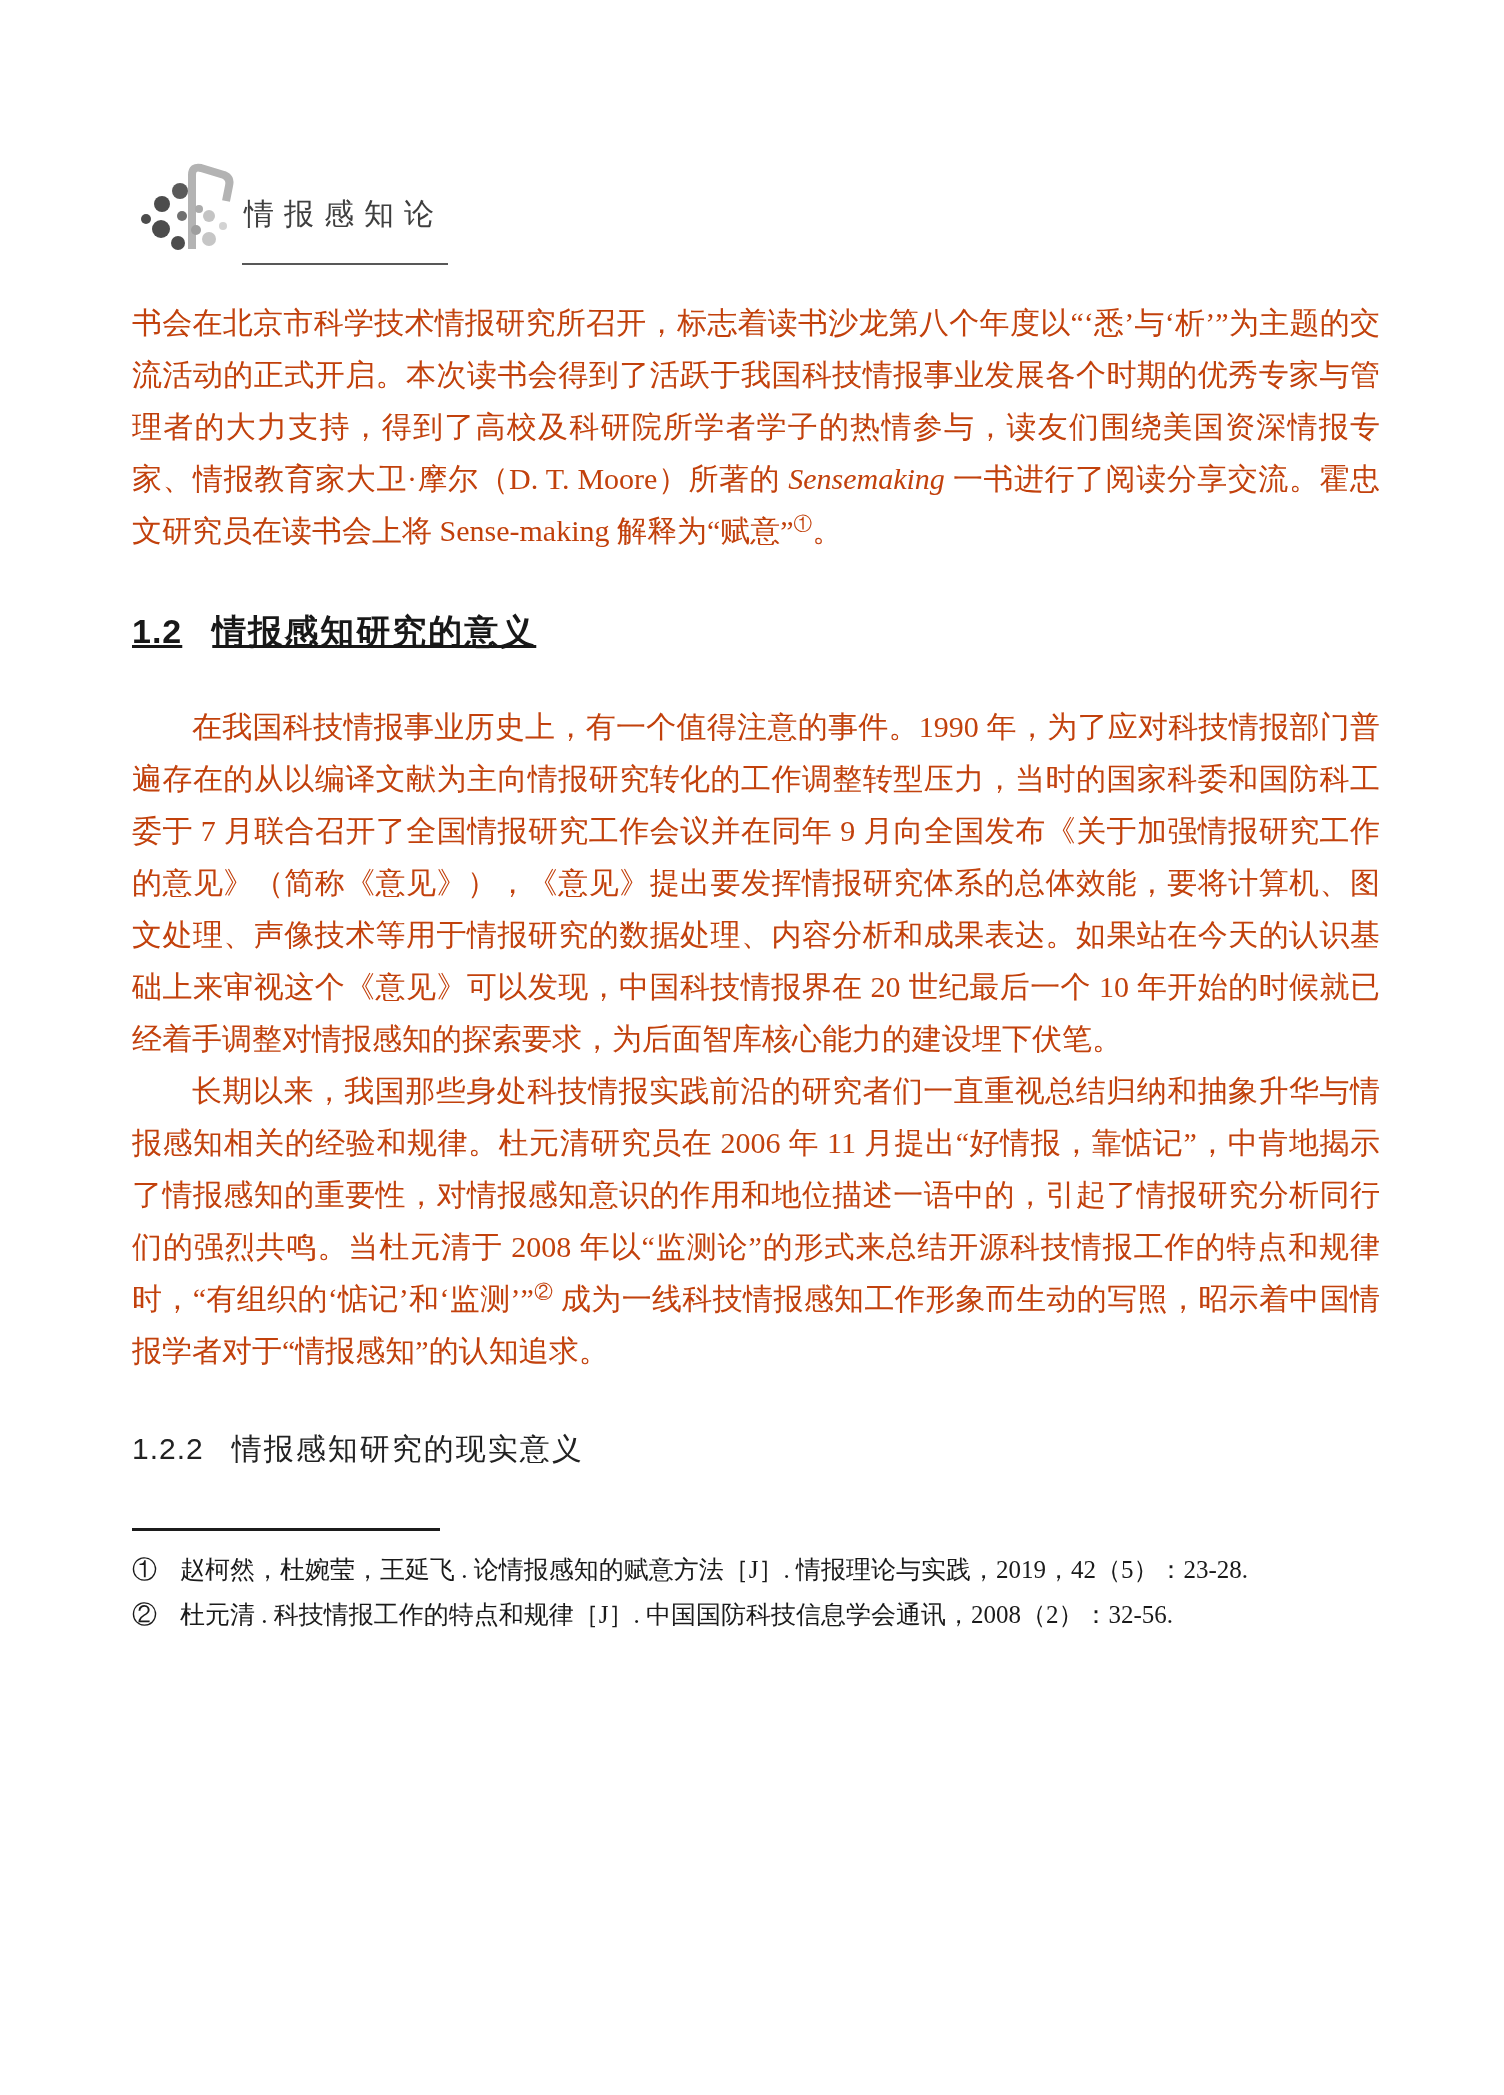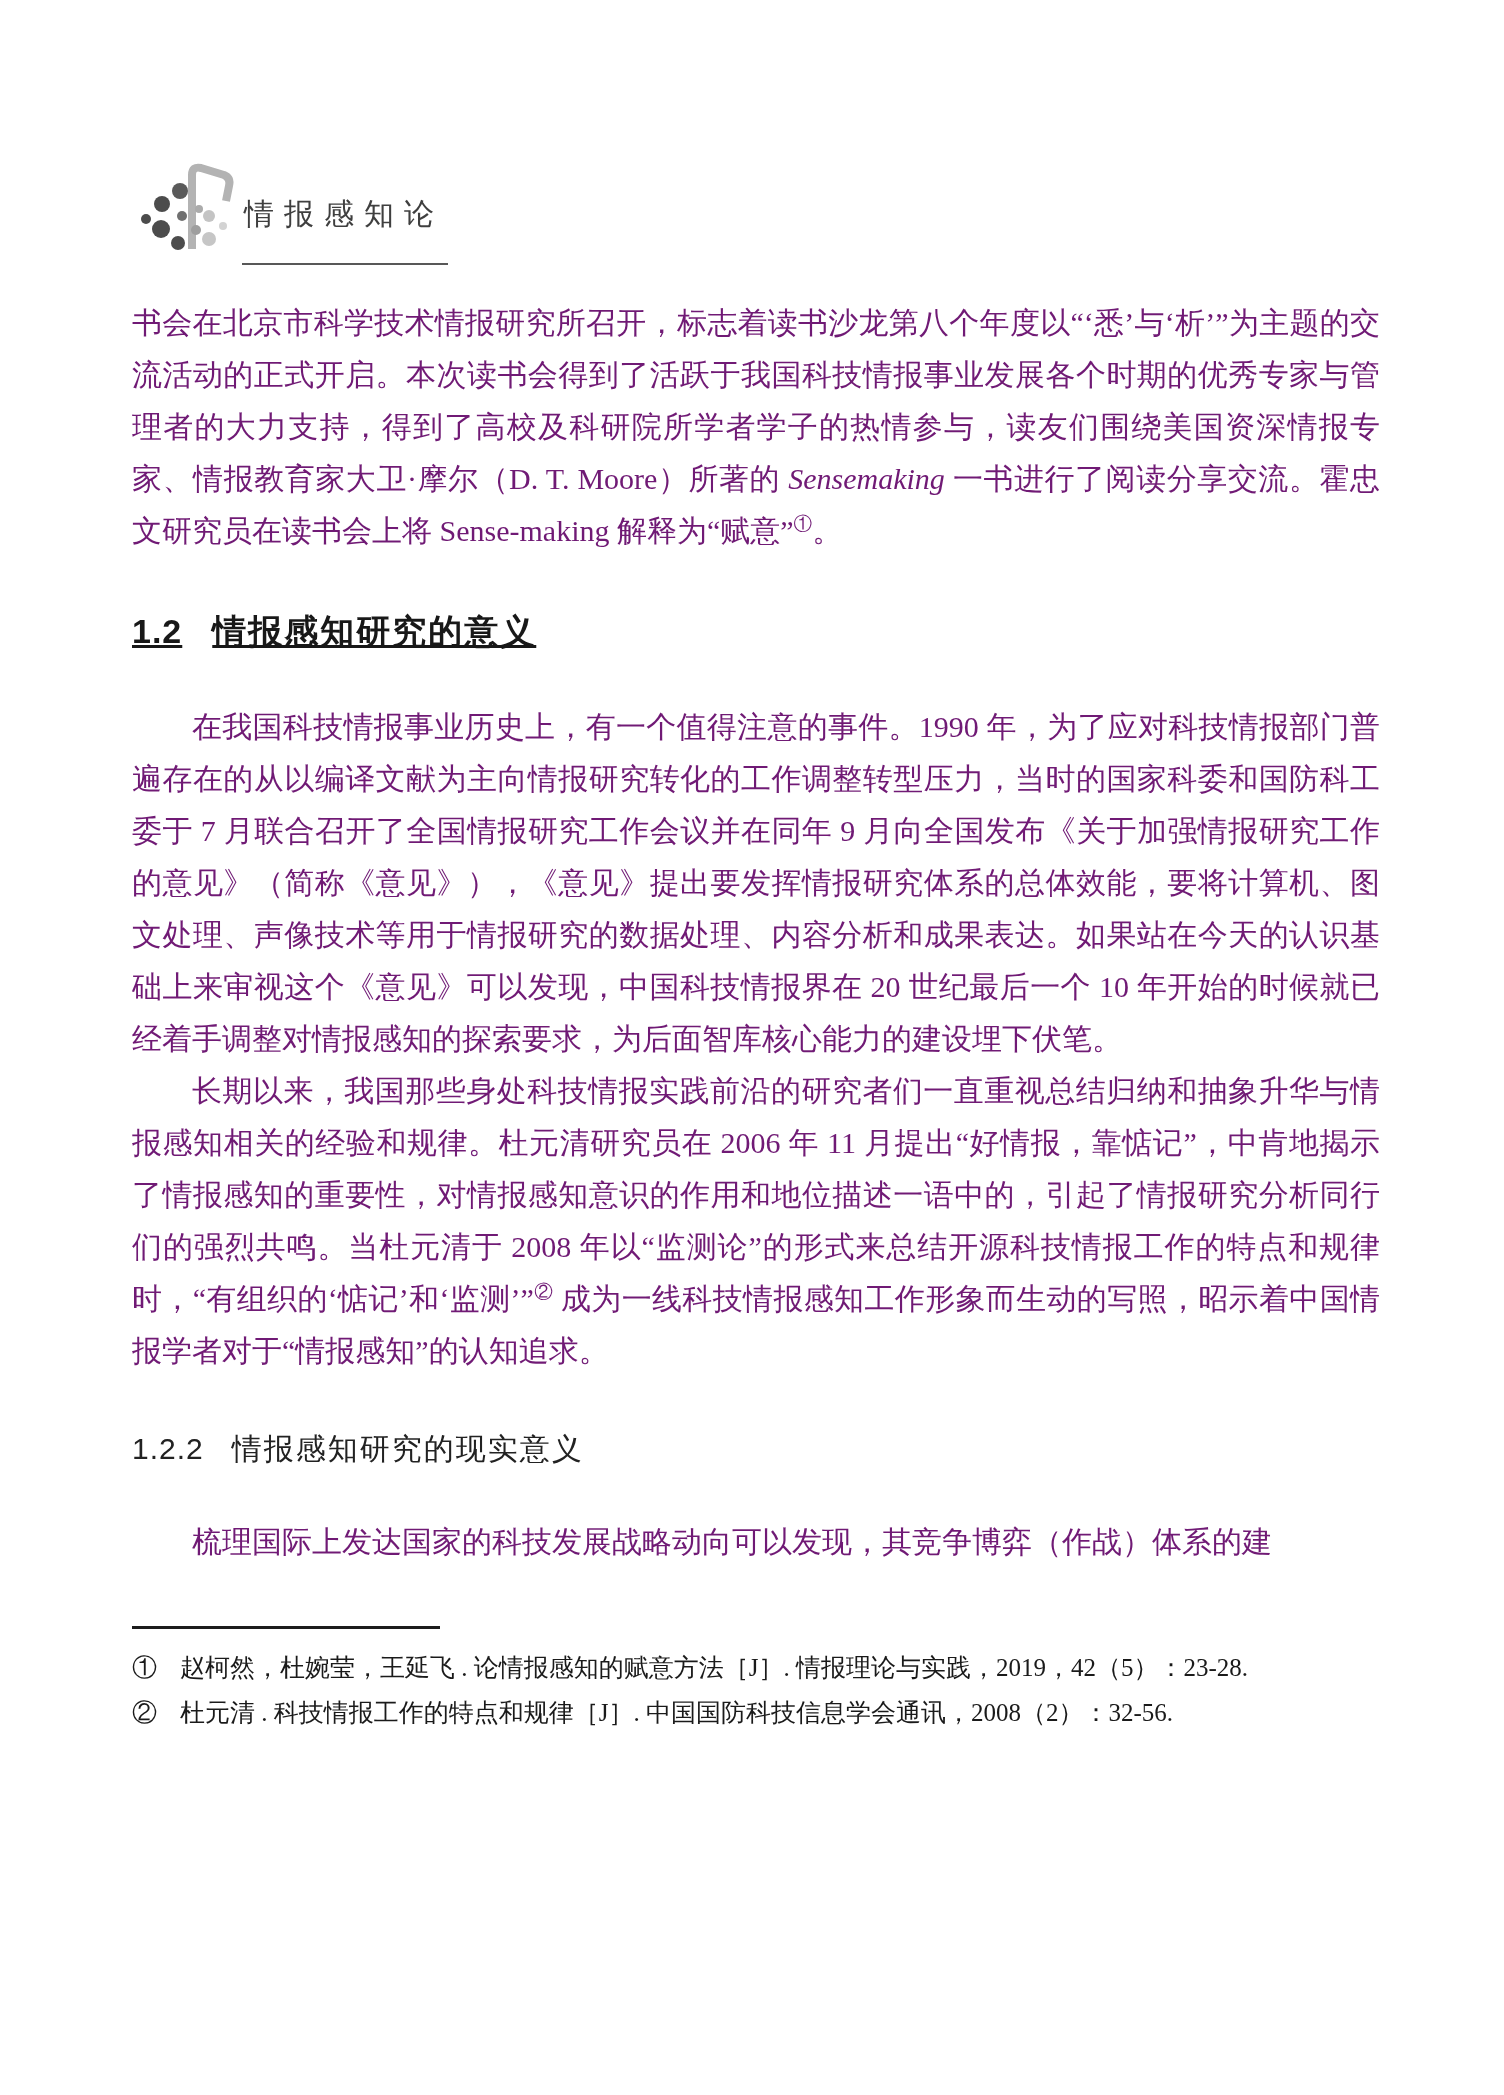--- a/index.html
+++ b/index.html
@@ -35,21 +35,21 @@
     font-size: 30px;
     letter-spacing: 10px;
     color: #3f3f3f;
   }
 
   
   .body-para {
     font-size: 30px;
     line-height: 52px;
     text-align: justify;
-    color: #701a75;
+    color: #c2410c;
   }
   .intro-para { margin-top: 46px; }
   .indent { text-indent: 2em; }
   .italic { font-style: italic; }
   .fnref {
     font-size: 0.62em;
     vertical-align: super;
     line-height: 0;
   }
 
@@ -143,21 +143,20 @@
 
     <p class="body-para indent after-h">在我国科技情报事业历史上，有一个值得注意的事件。1990 年，为了应对科技情报部门普遍存在的从以编译文献为主向情报研究转化的工作调整转型压力，当时的国家科委和国防科工委于 7 月联合召开了全国情报研究工作会议并在同年 9 月向全国发布《关于加强情报研究工作的意见》（简称《意见》），《意见》提出要发挥情报研究体系的总体效能，要将计算机、图文处理、声像技术等用于情报研究的数据处理、内容分析和成果表达。如果站在今天的认识基础上来审视这个《意见》可以发现，中国科技情报界在 20 世纪最后一个 10 年开始的时候就已经着手调整对情报感知的探索要求，为后面智库核心能力的建设埋下伏笔。</p>
 
     <p class="body-para indent"><span>长期以来，我国那些身处科技情报实践前沿的研究者们一直重视总结归纳和抽象升华与情报感知相关的经验和规律。杜元清研究员在 2006 年 11 月提出“好情报，靠惦记”，中肯地揭示了情报感知的重要性，对情报感知意识的作用和地位描述一语中的，引起了情报研究分析同行们的强烈共鸣。当杜元清于 2008 年以“监测论”的形式来总结开源科技情报工作的特点和规律时，“有组织的‘惦记’和‘监测’”</span><sup class="fnref">②</sup><span> 成为一线科技情报感知工作形象而生动的写照，昭示着中国情报学者对于“情报感知”的认知追求。</span></p>
 
 
     <h3 class="h3">
       <span class="h-num">1.2.2</span><span class="h-title">情报感知研究的现实意义</span>
     </h3>
 
-    <p class="body-para indent after-h">梳理国际上发达国家的科技发展战略动向可以发现，其竞争博弈（作战）体系的建</p>
 
     <div class="footnote-block">
       <div class="fn-rule"></div>
       <div class="footnote">
         <span class="fn-marker">①</span>
         <span class="fn-text">赵柯然，杜婉莹，王延飞 . 论情报感知的赋意方法［J］. 情报理论与实践，2019，42（5）：23-28.</span>
       </div>
       <div class="footnote">
         <span class="fn-marker">②</span>
         <span class="fn-text">杜元清 . 科技情报工作的特点和规律［J］. 中国国防科技信息学会通讯，2008（2）：32-56.</span>

